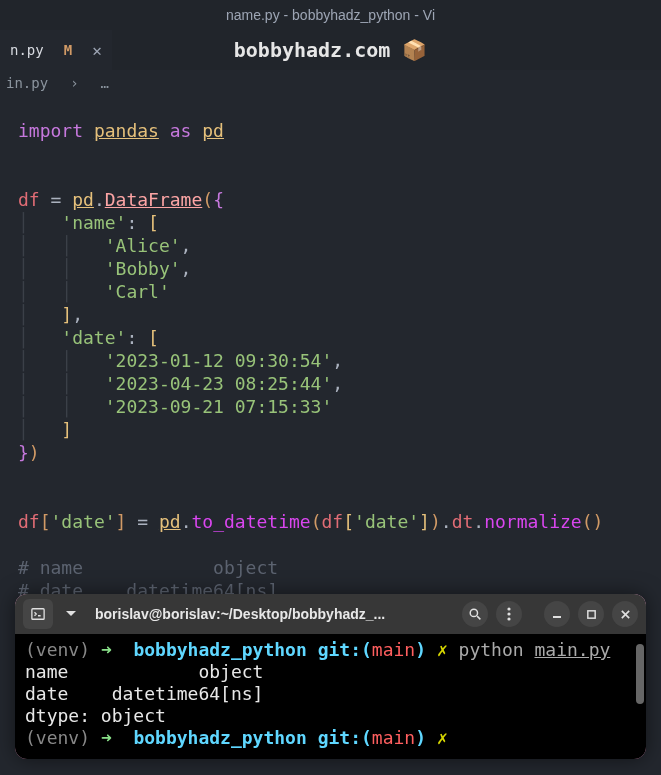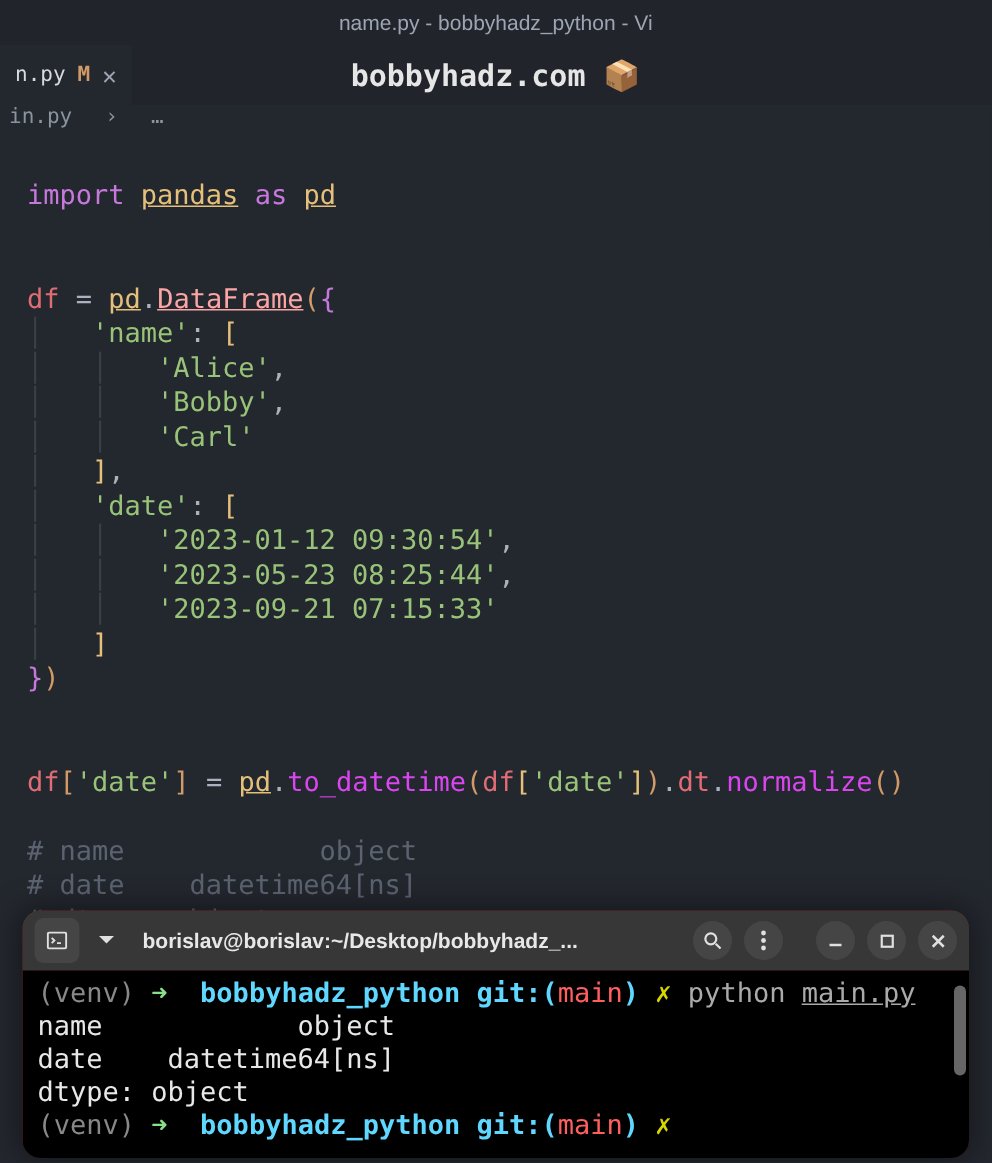--- a/index.html
+++ b/index.html
@@ -30,42 +30,42 @@
   position: relative;
 }
 .tab {
   height: 40px;
   display: flex;
   align-items: center;
   padding: 0 10px;
   background: #23272e;
   color: #d7dae0;
   font-size: 14px;
-  gap: 8px;
+  gap: 20px;
 }
 .tab .mod { color: #d19a66; font-weight: bold; }
 .tab .close { color: #9da5b4; font-size: 16px; }
 .watermark {
   position: absolute;
   left: 50%;
   transform: translateX(-50%);
   color: #e6e6e6;
   font-weight: bold;
   font-size: 20px;
   display: flex;
   align-items: center;
   gap: 6px;
 }
 .breadcrumb {
   height: 26px;
   padding: 0 6px;
   color: #8b949e;
   font-size: 14px;
   display: flex;
-  align-items: flex-start;
+  align-items: center;
   gap: 22px;
 }
 .editor {
   padding: 0 18px;
   line-height: 23px;
   white-space: pre;
   font-size: 18px;
 }
 .c-red { color: #c678dd; }
 .c-pd { color: #e5c07b; text-decoration: underline; }
@@ -79,25 +79,25 @@
 .c-paren { color: #d19a66; }
 .c-brack2 { color: #d19a66; }
 .c-str { color: #98c379; }
 .c-cmt { color: #5c6370; }
 .c-dot { color: #abb2bf; }
 .c-attr { color: #e06c75; }
 .guide { color: #3b4048; }
 
 .terminal {
   position: absolute;
-  bottom: 3px;
+  bottom: 16px;
   left: 15px;
   right: 15px;
   height: 165px;
-  background: #7f1d1d;
+  background: #f9a8d4;
   border-radius: 12px;
   overflow: hidden;
   box-shadow: 0 0 20px rgba(0,0,0,0.5);
 }
 .term-header {
   height: 40px;
   background: #373737;
   display: flex;
   align-items: center;
   padding: 0 8px;
@@ -180,21 +180,21 @@
 
 
 <span class="c-var">df</span> <span class="c-eq">=</span> <span class="c-pd">pd</span><span class="c-dot">.</span><span class="c-funcU">DataFrame</span><span class="c-paren">(</span><span class="c-brace">{</span>
 <span class="guide">│   </span><span class="c-str">'name'</span><span class="c-dot">:</span> <span class="c-brack">[</span>
 <span class="guide">│   │   </span><span class="c-str">'Alice'</span><span class="c-dot">,</span>
 <span class="guide">│   │   </span><span class="c-str">'Bobby'</span><span class="c-dot">,</span>
 <span class="guide">│   │   </span><span class="c-str">'Carl'</span>
 <span class="guide">│   </span><span class="c-brack">]</span><span class="c-dot">,</span>
 <span class="guide">│   </span><span class="c-str">'date'</span><span class="c-dot">:</span> <span class="c-brack">[</span>
 <span class="guide">│   │   </span><span class="c-str">'2023-01-12 09:30:54'</span><span class="c-dot">,</span>
-<span class="guide">│   │   </span><span class="c-str">'2023-05-23 08:25:44'</span><span class="c-dot">,</span>
+<span class="guide">│   │   </span><span class="c-str">'2023-04-23 08:25:44'</span><span class="c-dot">,</span>
 <span class="guide">│   │   </span><span class="c-str">'2023-09-21 07:15:33'</span>
 <span class="guide">│   </span><span class="c-brack">]</span>
 <span class="c-brace">}</span><span class="c-paren">)</span>
 
 
 <span class="c-var">df</span><span class="c-brack2">[</span><span class="c-str">'date'</span><span class="c-brack2">]</span> <span class="c-eq">=</span> <span class="c-pd">pd</span><span class="c-dot">.</span><span class="c-func">to_datetime</span><span class="c-brack2">(</span><span class="c-var">df</span><span class="c-brack">[</span><span class="c-str">'date'</span><span class="c-brack">]</span><span class="c-brack2">)</span><span class="c-dot">.</span><span class="c-attr">dt</span><span class="c-dot">.</span><span class="c-func">normalize</span><span class="c-brack2">(</span><span class="c-brack2">)</span>
 
 <span class="c-cmt"># name            object</span>
 <span class="c-cmt"># date    datetime64[ns]</span>
 <span class="c-cmt"># dtype: object</span>

